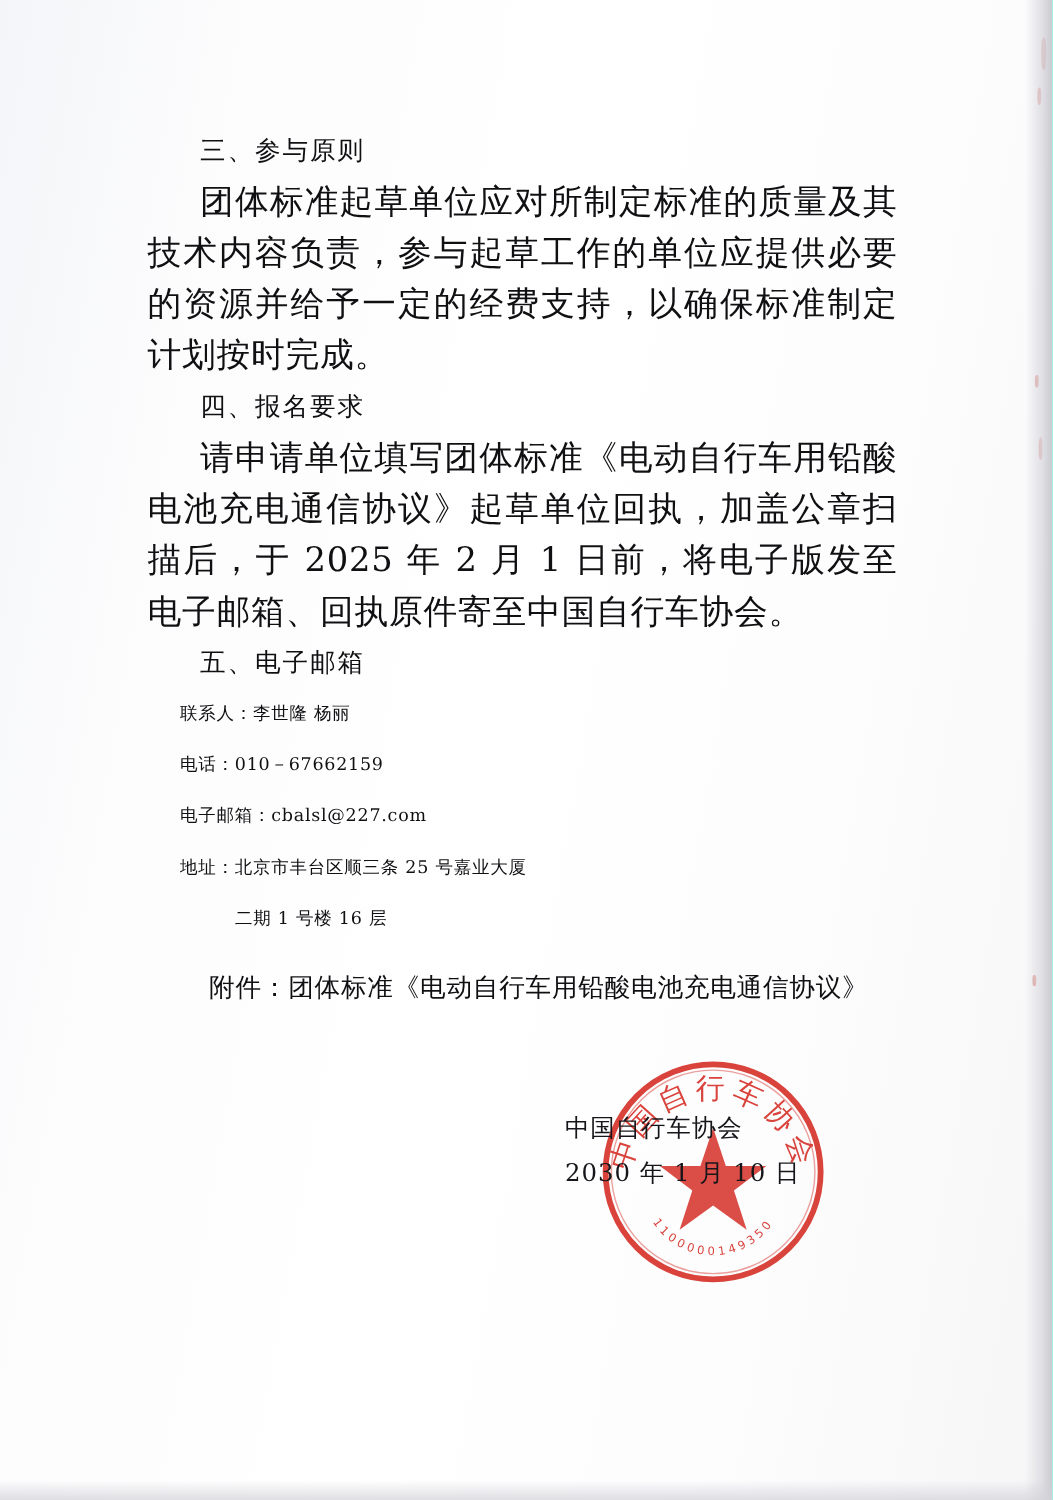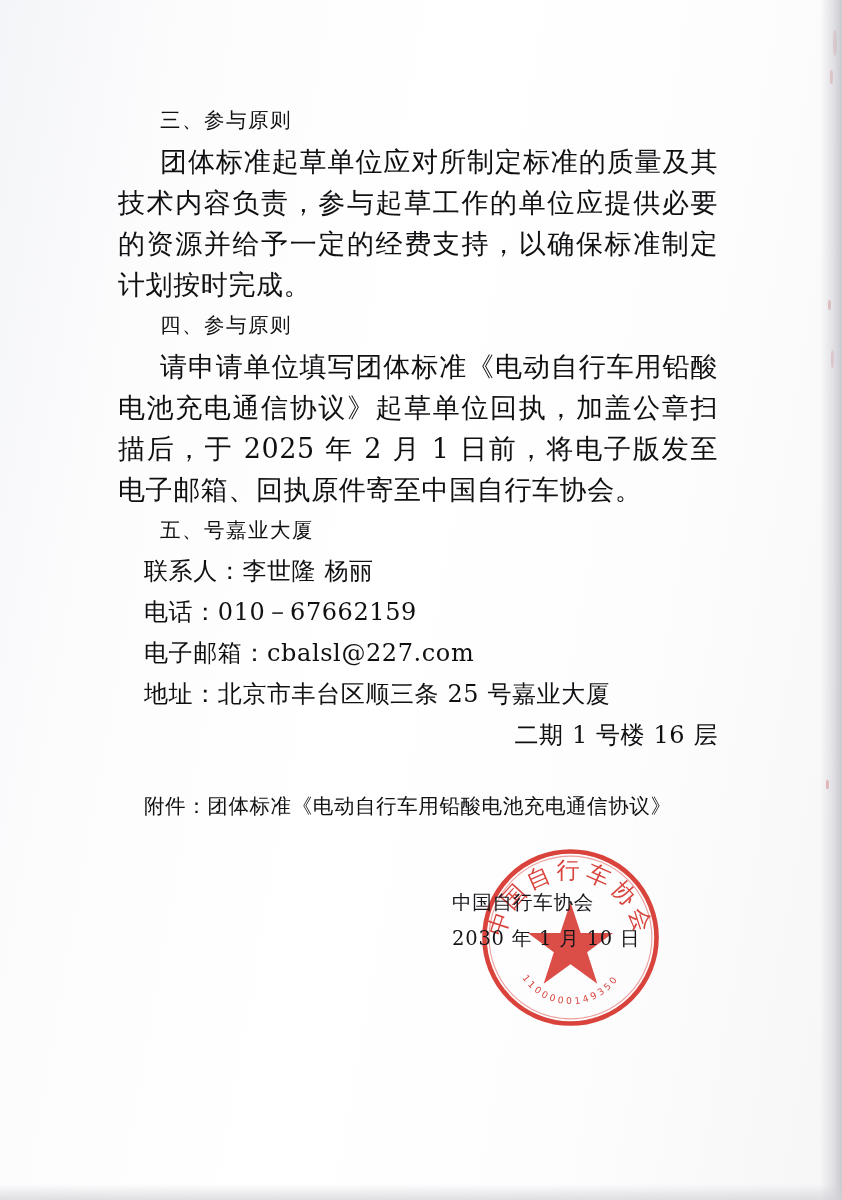--- a/index.html
+++ b/index.html
@@ -79,33 +79,33 @@
   }
   .heading {
     text-indent: 42px;
     font-size: 20.5px;
     line-height: 41px;
     letter-spacing: 1.5px;
     color: #101013;
     margin: 0;
   }
   .contact-line {
-    font-size: 24px;
+    font-size: 14px;
     line-height: 41px;
     color: #101013;
     letter-spacing: 0.6px;
     margin: 0;
     text-indent: 26px;
   }
   .contact-line.sub {
     text-indent: 70px;
-    text-align: right;
   }
   .attach-block {
-    margin-top: 30px;
+    margin-top: 14px;
+    text-align: center;
   }
   .attach-line {
     font-size: 20.5px;
     line-height: 41px;
     color: #101013;
     letter-spacing: 0.6px;
     margin: 0;
     text-indent: 26px;
   }
   .attach-line.sub {
@@ -151,24 +151,24 @@
   <div class="speck" style="left:830px; top:70px; width:3px; height:14px;"></div>
   <div class="speck" style="left:828px; top:300px; width:3px; height:10px;"></div>
   <div class="speck" style="left:831px; top:350px; width:3px; height:18px;"></div>
   <div class="speck" style="left:826px; top:780px; width:3px; height:9px;"></div>
 
   <div id="content">
 
     <p class="heading">三、参与原则</p>
     <p class="para indent2">团体标准起草单位应对所制定标准的质量及其技术内容负责，参与起草工作的单位应提供必要的资源并给予一定的经费支持，以确保标准制定计划按时完成。</p>
 
-    <p class="heading">四、参与原则</p>
+    <p class="heading">四、报名要求</p>
     <p class="para indent2">请申请单位填写团体标准《电动自行车用铅酸电池充电通信协议》起草单位回执，加盖公章扫描后，于 2025 年 2 月 1 日前，将电子版发至电子邮箱、回执原件寄至中国自行车协会。</p>
 
-    <p class="heading">五、号嘉业大厦</p>
+    <p class="heading">五、电子邮箱</p>
     <p class="contact-line">联系人：李世隆  杨丽</p>
     <p class="contact-line">电话：010－67662159</p>
     <p class="contact-line">电子邮箱：cbalsl@227.com</p>
     <p class="contact-line">地址：北京市丰台区顺三条 25 号嘉业大厦</p>
     <p class="contact-line sub">二期 1 号楼 16 层</p>
 
     <div class="attach-block">
       <p class="attach-line">附件：团体标准《电动自行车用铅酸电池充电通信协议》</p>
     </div>
 

